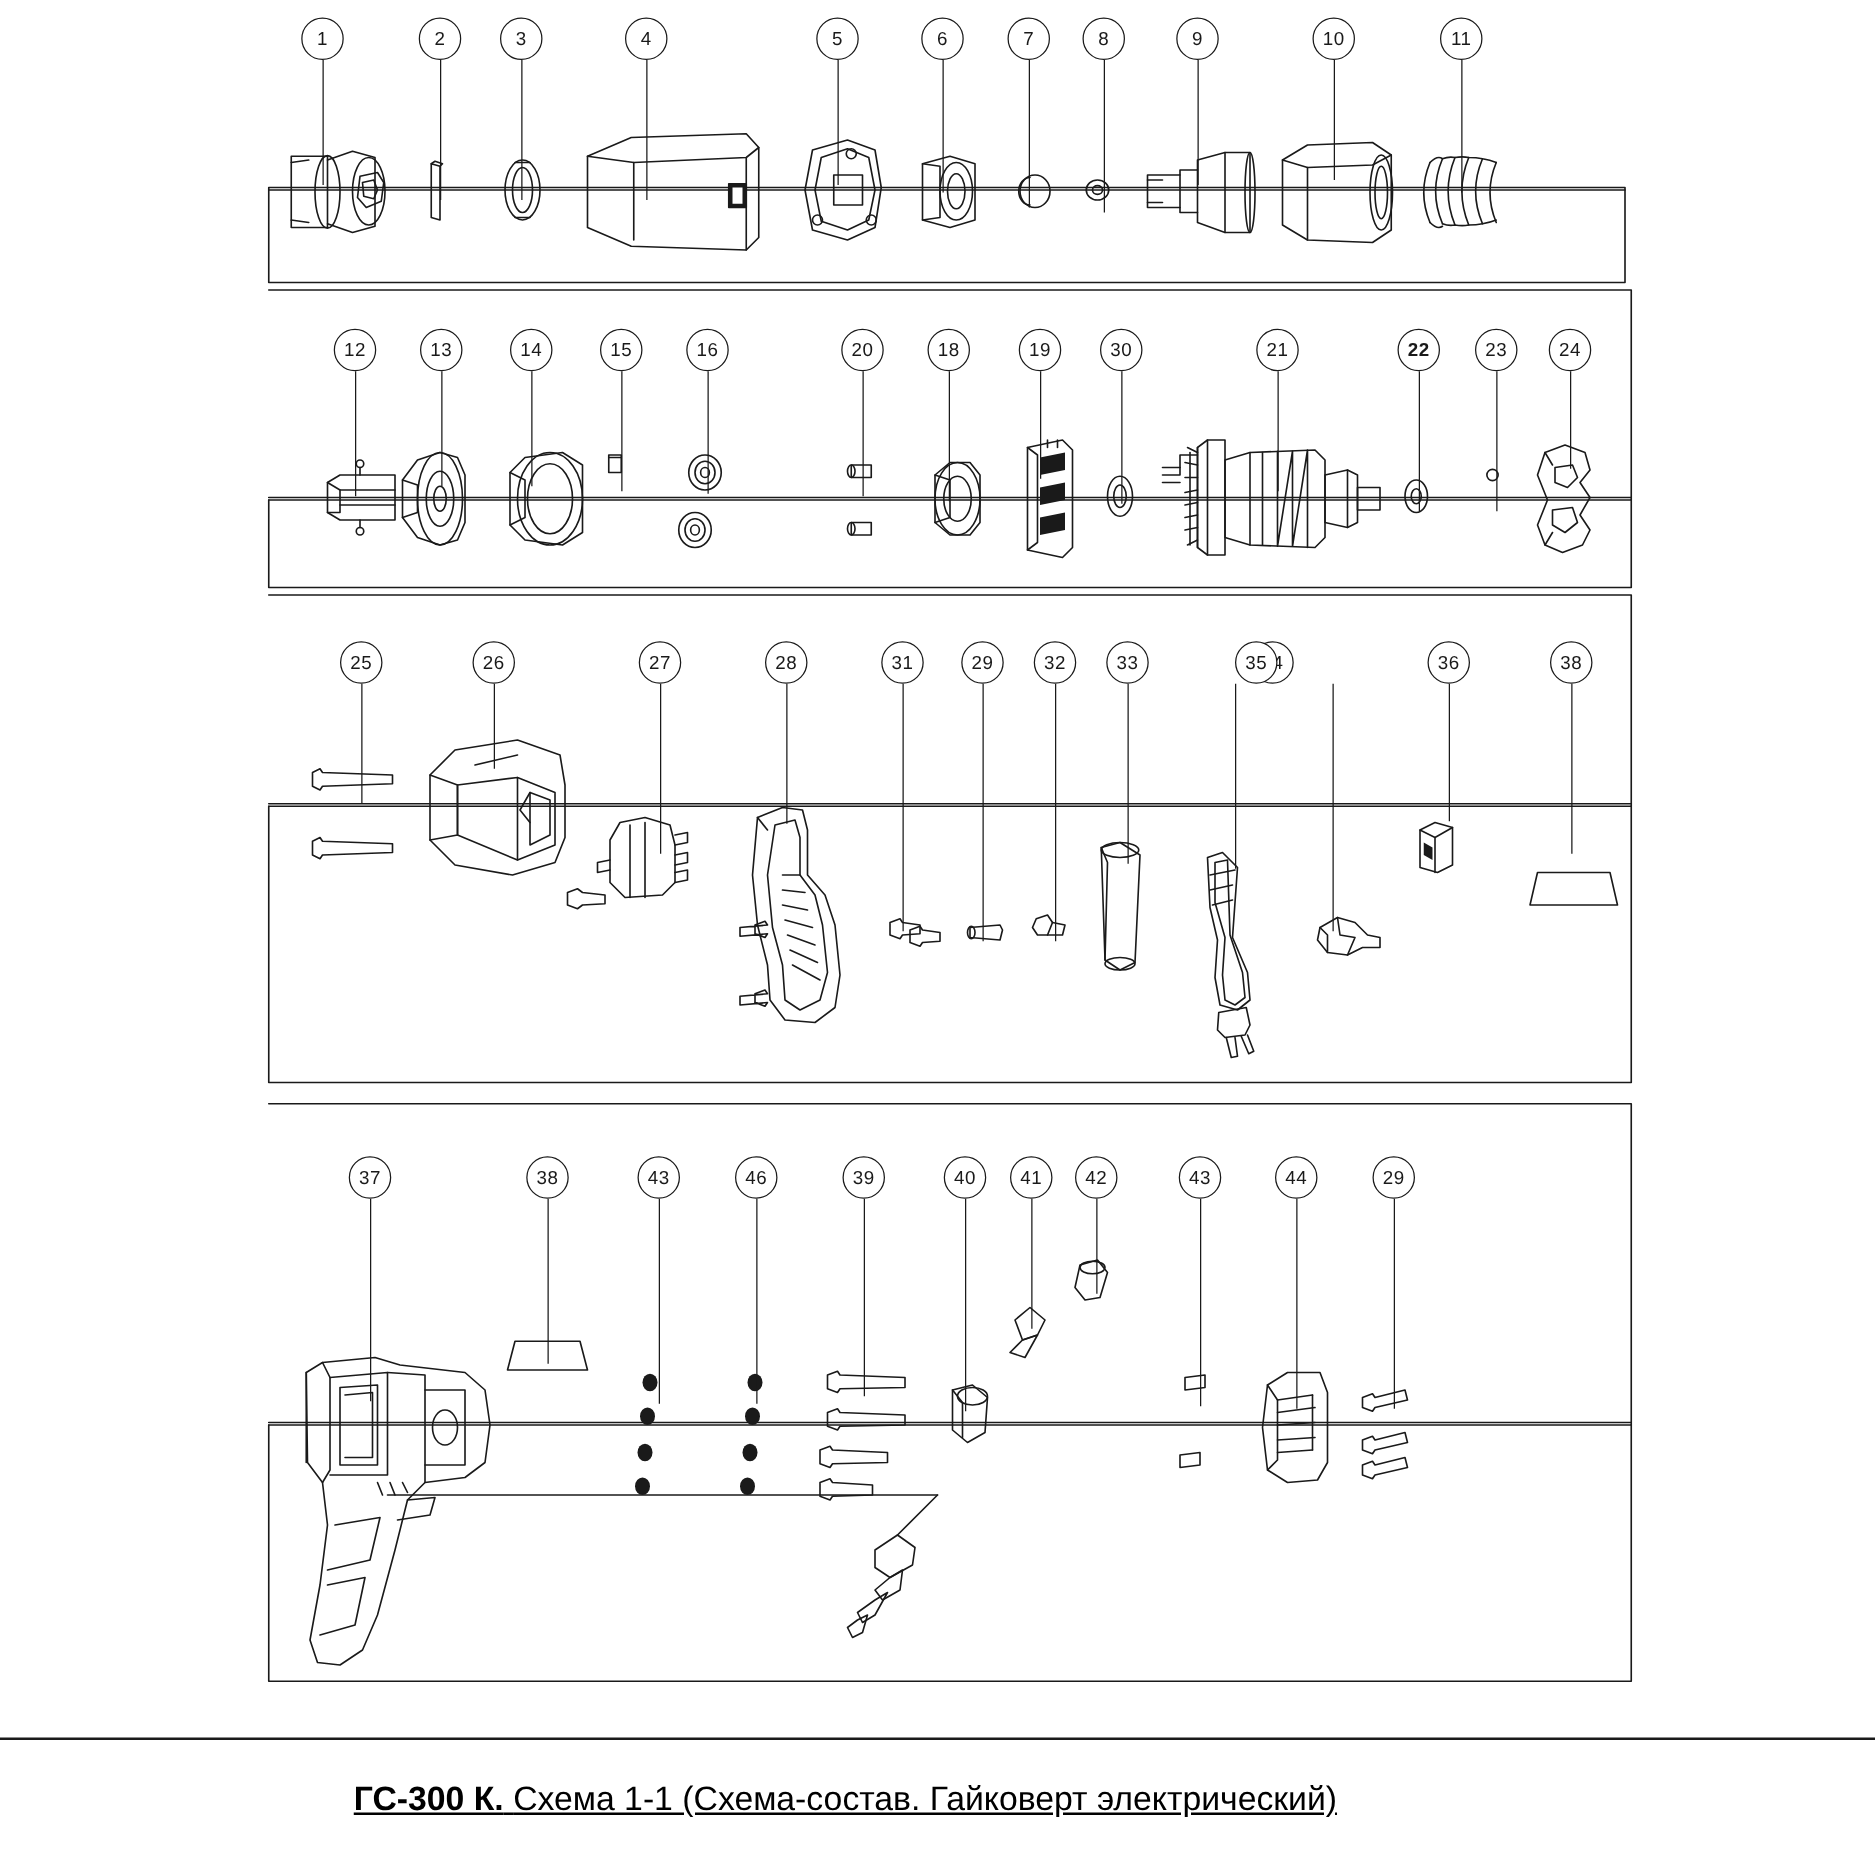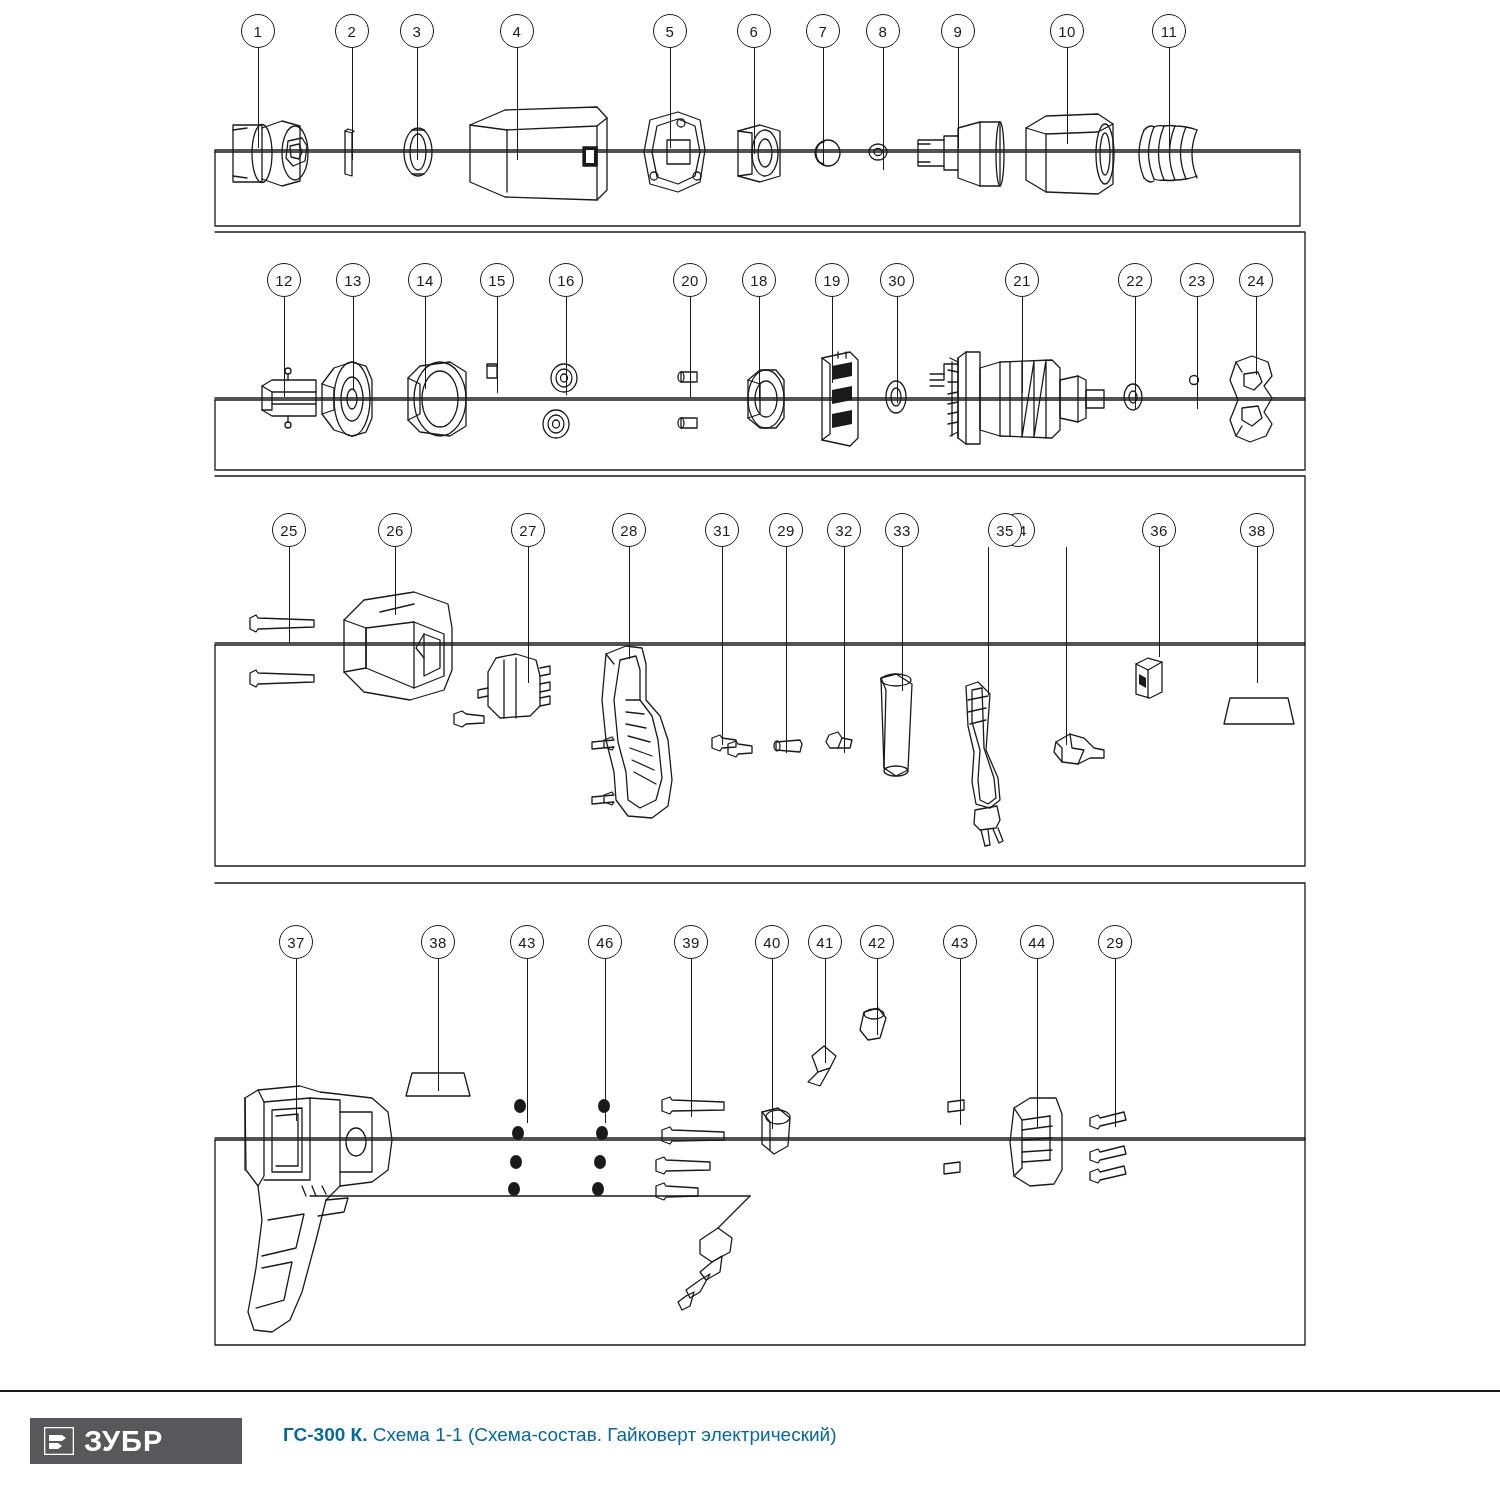--- a/index.html
+++ b/index.html
@@ -81,23 +81,24 @@
     color: #ffffff;
     font-size: 29px;
     font-weight: bold;
     letter-spacing: 1px;
     font-family: "Liberation Sans", sans-serif;
   }
   #footer-caption {
     position: absolute;
     left: 283px;
     top: 1424px;
-    font-size: 19px;
-    color: #0369a1;
+    font-size: 27px;
+    color: #000000;
     white-space: nowrap;
+    text-decoration: underline;
   }
   #footer-caption .model {
     font-weight: bold;
   }
 </style>
 </head>
 <body>
 
 <div id="sheet">
 
@@ -512,21 +513,21 @@
       <div class="balloon" style="left: 673px; top: 263px;">20</div>
       <div class="leader" style="left: 759px; top: 297px; height: 104px;"></div>
       <div class="balloon" style="left: 742px; top: 263px;">18</div>
       <div class="leader" style="left: 832px; top: 297px; height: 86px;"></div>
       <div class="balloon" style="left: 815px; top: 263px;">19</div>
       <div class="leader" style="left: 897px; top: 297px; height: 106px;"></div>
       <div class="balloon" style="left: 880px; top: 263px;">30</div>
       <div class="leader" style="left: 1022px; top: 297px; height: 96px;"></div>
       <div class="balloon" style="left: 1005px; top: 263px;">21</div>
       <div class="leader" style="left: 1135px; top: 297px; height: 112px;"></div>
-      <div class="balloon" style="left: 1118px; top: 263px;">22</div>
+      <div class="balloon" style="left: 1118px; top: 263px; font-weight: bold;">22</div>
       <div class="leader" style="left: 1197px; top: 297px; height: 112px;"></div>
       <div class="balloon" style="left: 1180px; top: 263px;">23</div>
       <div class="leader" style="left: 1256px; top: 297px; height: 78px;"></div>
       <div class="balloon" style="left: 1239px; top: 263px;">24</div>
       <div class="leader" style="left: 289px; top: 547px; height: 96px;"></div>
       <div class="balloon" style="left: 272px; top: 513px;">25</div>
       <div class="leader" style="left: 395px; top: 547px; height: 68px;"></div>
       <div class="balloon" style="left: 378px; top: 513px;">26</div>
       <div class="leader" style="left: 528px; top: 547px; height: 136px;"></div>
       <div class="balloon" style="left: 511px; top: 513px;">27</div>
@@ -567,29 +568,19 @@
       <div class="leader" style="left: 960px; top: 959px; height: 166px;"></div>
       <div class="balloon" style="left: 943px; top: 925px;">43</div>
       <div class="leader" style="left: 1037px; top: 959px; height: 168px;"></div>
       <div class="balloon" style="left: 1020px; top: 925px;">44</div>
       <div class="leader" style="left: 1115px; top: 959px; height: 168px;"></div>
       <div class="balloon" style="left: 1098px; top: 925px;">29</div>
     </div>
 
   <div id="footer-rule"></div>
 
-  <div id="brand-logo">
-    <span class="mark">
-      <svg viewBox="0 0 30 28" width="30" height="28">
-        <rect x="0.5" y="0.5" width="29" height="27" fill="none" stroke="#ffffff" stroke-width="1.6"></rect>
-        <path d="M5,8 L18,8 L22,11 L18,14 L5,14 Z" fill="#ffffff"></path>
-        <path d="M5,16 L14,16 L18,19 L14,22 L5,22 Z" fill="#ffffff"></path>
-      </svg>
-    </span>
-    <span class="logo-text">ЗУБР</span>
-  </div>
 
   <div id="footer-caption">
     <span class="model">ГС-300 К.</span>
     <span class="cap">Схема 1-1 (Схема-состав. Гайковерт электрический)</span>
   </div>
 
 </div>
 
 </body></html>

